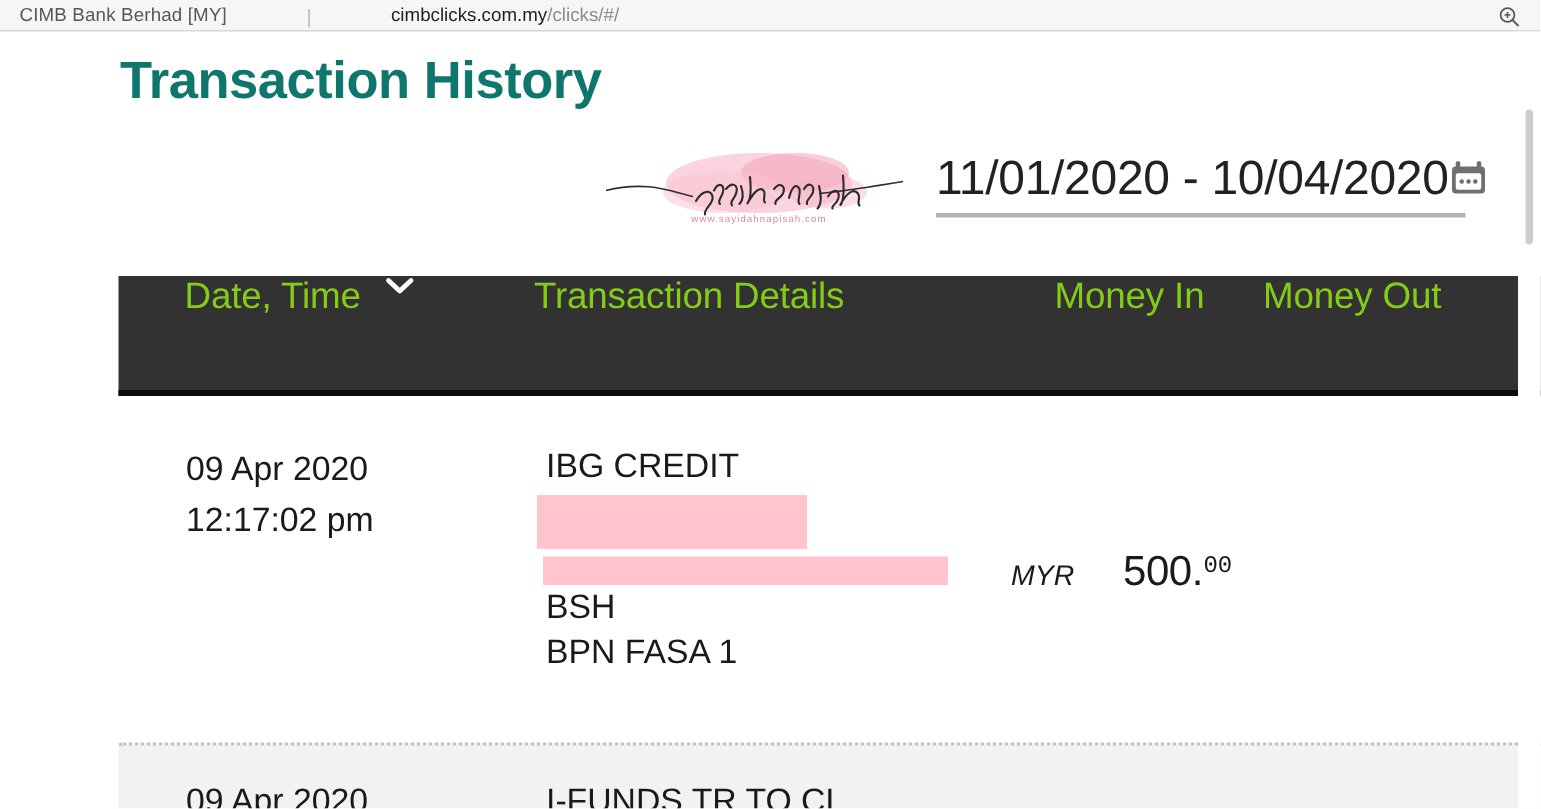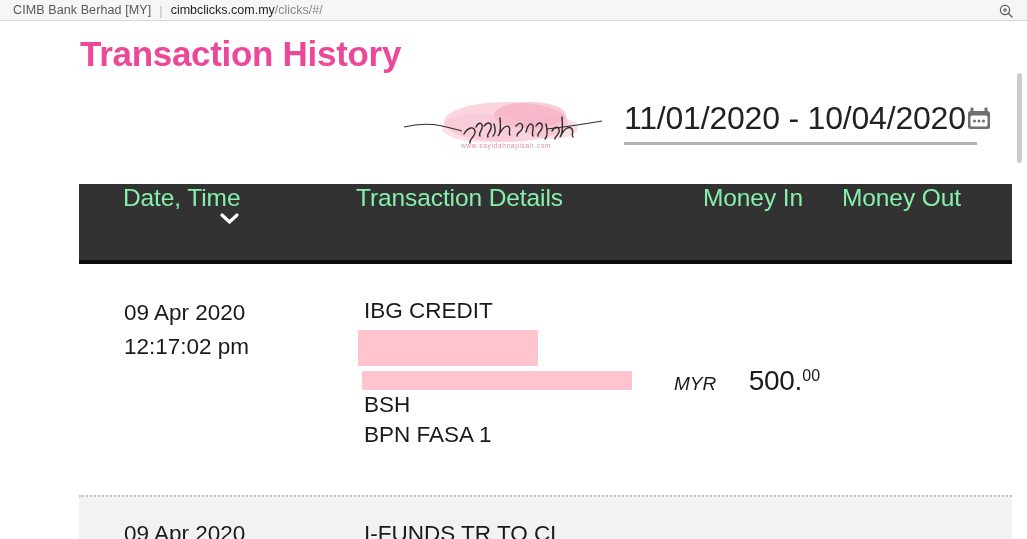--- a/index.html
+++ b/index.html
@@ -21,20 +21,21 @@
   
   .urlbar {
     position: absolute;
     left: 0; top: 0;
     width: 1027px; height: 21px;
     background: #f6f6f6;
     border-bottom: 1px solid #d8d8d8;
     display: flex;
     align-items: center;
     padding-left: 13px;
+    gap: 45px;
   }
   .urlbar-site {
     font-size: 12.5px;
     color: #585858;
     letter-spacing: .1px;
     white-space: nowrap;
   }
   .urlbar-sep {
     color: #b8b8b8;
     font-size: 13px;
@@ -51,21 +52,21 @@
     right: 13px; top: 3px;
     width: 16px; height: 16px;
   }
 
   
   .page-title {
     position: absolute;
     left: 80px; top: 32px;
     font-size: 35px;
     font-weight: bold;
-    color: #ec4899;
+    color: #0f766e;
     letter-spacing: -0.3px;
     line-height: 44px;
     white-space: nowrap;
   }
 
   
   .watermark {
     position: absolute;
     left: 402px; top: 98px;
     width: 204px; height: 58px;
@@ -105,26 +106,25 @@
     left: 79px; top: 184px;
     width: 948px; height: 80px;
     background: #323232;
     border-bottom: 4px solid #0b0b0b;
   }
   .th {
     position: absolute;
     top: 0;
     height: 76px;
     display: flex;
-    align-items: flex-end;
-    color: #86efac;
+    align-items: flex-start;
+    color: #84cc16;
     font-size: 24.5px;
     white-space: nowrap;
     letter-spacing: -0.1px;
-    flex-direction: column;
   }
   .th-date { left: 44px; }
   .th-details { left: 277px; }
   .th-in { left: 588px; margin-left: 36px; }
   .th-out { left: 763px; }
   .sort-caret {
     margin-left: 16px;
     display: inline-flex;
     align-items: center;
   }
@@ -171,21 +171,21 @@
   }
   .cell-amount {
     position: absolute;
     left: 595px; top: 97px;
     white-space: nowrap;
     color: #1a1a1a;
   }
   .amt-cur { font-size: 19px; font-style: italic; }
   .amt-main { font-size: 28px; letter-spacing: -0.3px; margin-left: 28px; }
   .amt-dot { font-size: 28px; }
-  .amt-cents { font-size: 16px; vertical-align: 9px; }
+  .amt-cents { font-size: 16px; vertical-align: 9px; font-family: Liberation Mono, monospace; }
 
   
   .redact {
     position: absolute;
     background: #ffc4ce;
   }
   .redact-1 { left: 279px; top: 62px; width: 180px; height: 36px; }
   .redact-2 { left: 283px; top: 103px; width: 270px; height: 19px; }
 
   .row2-date {

